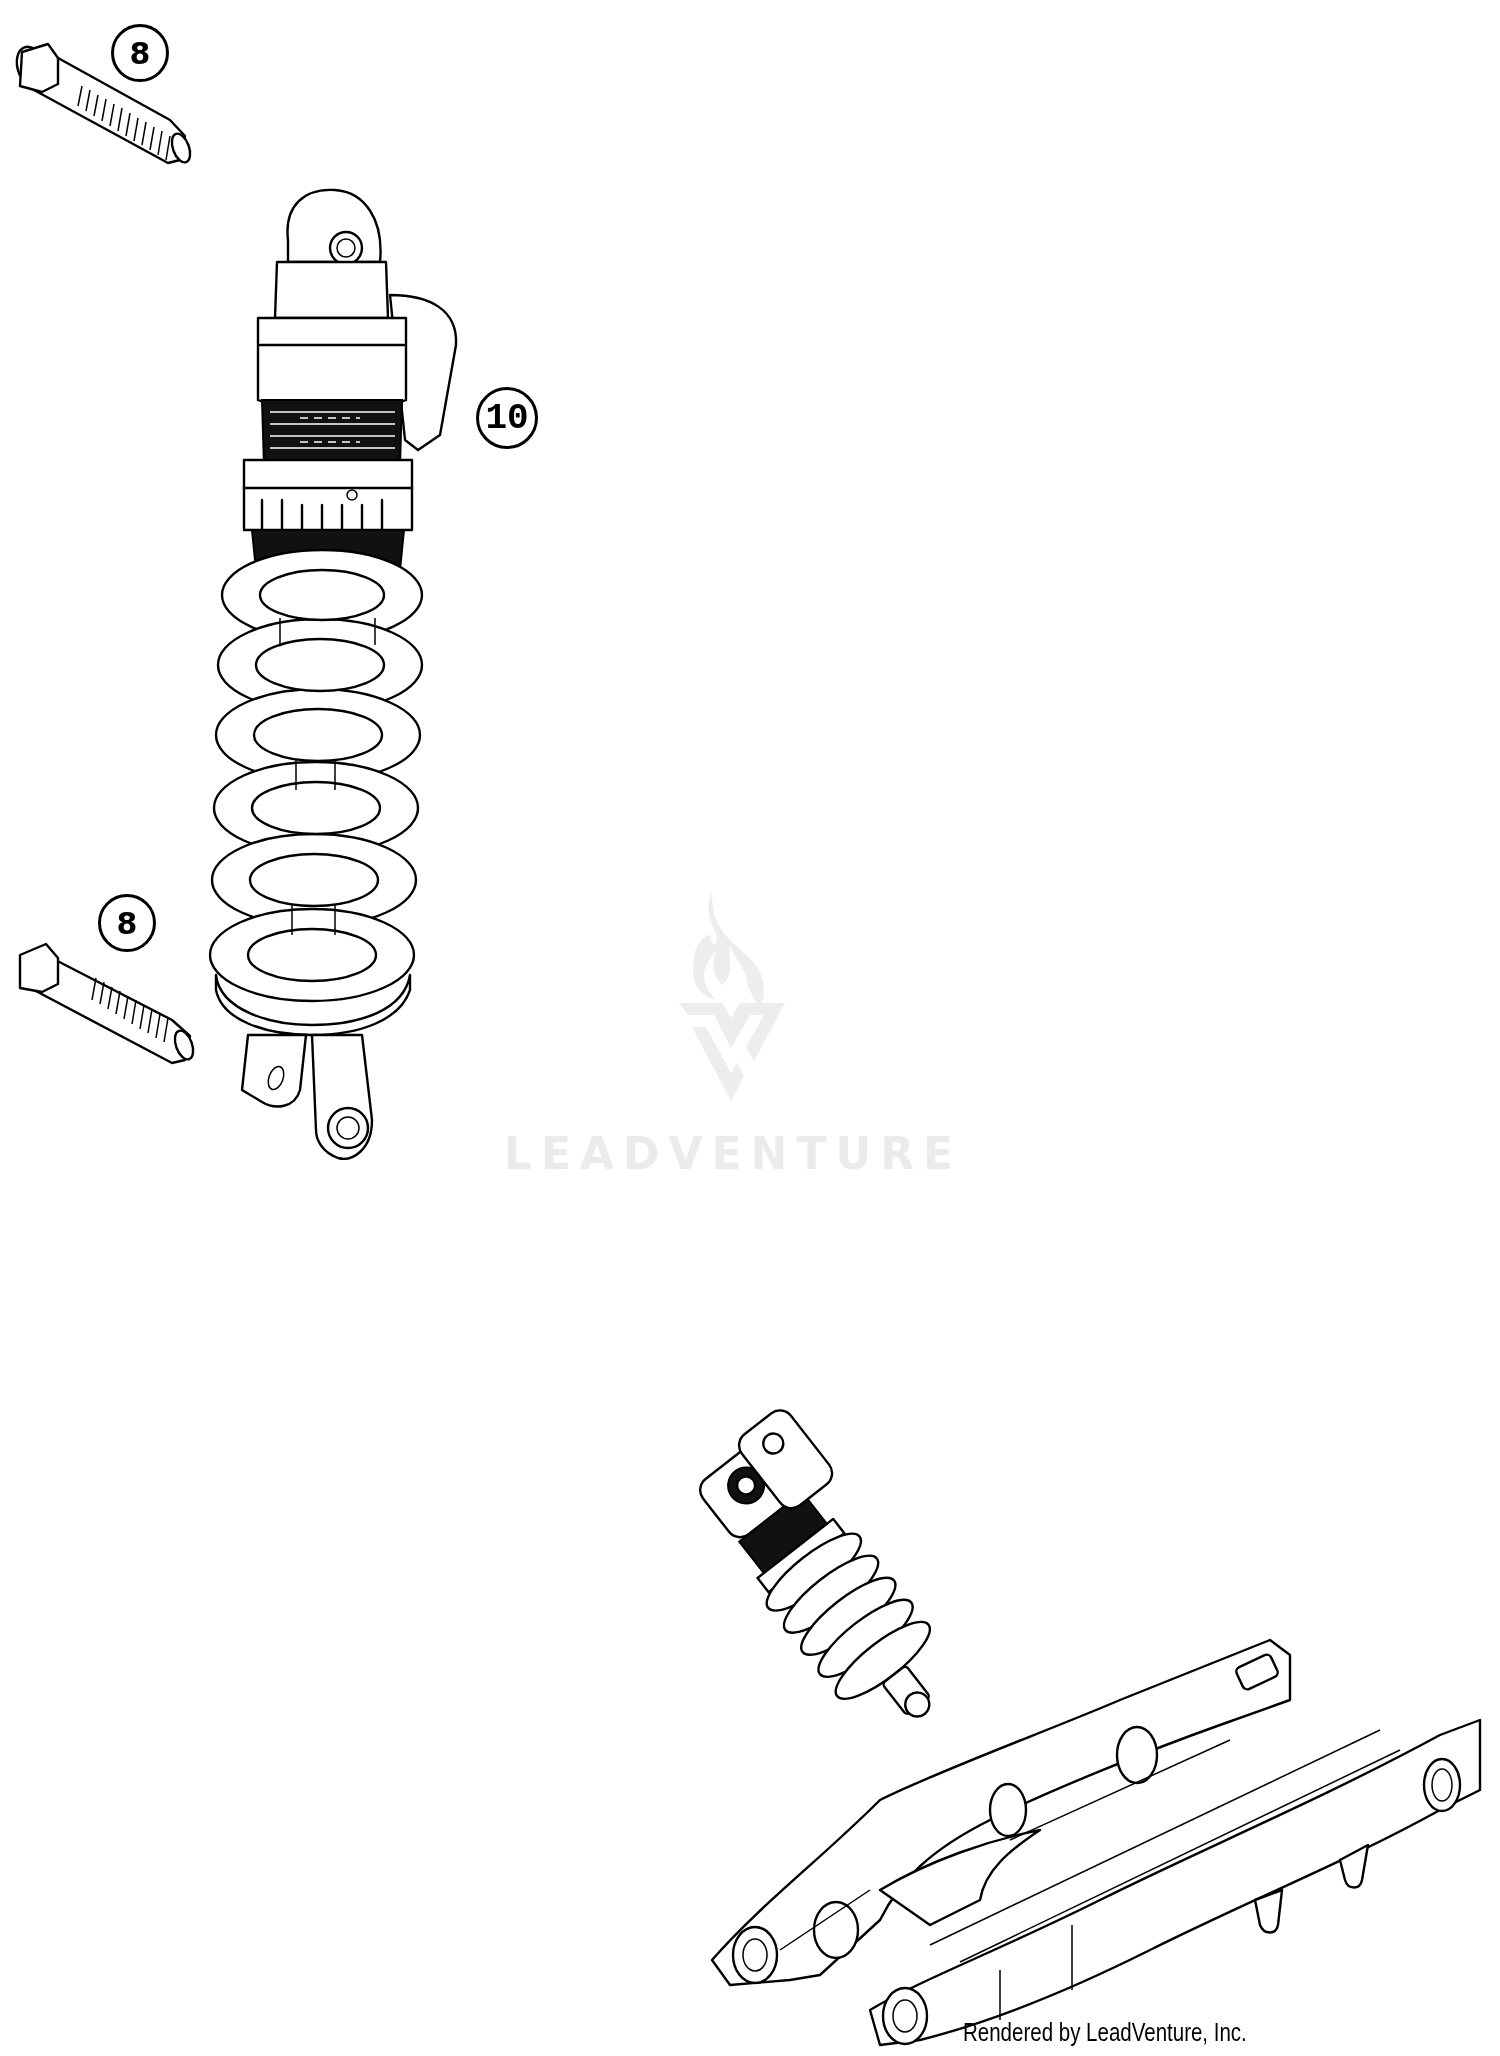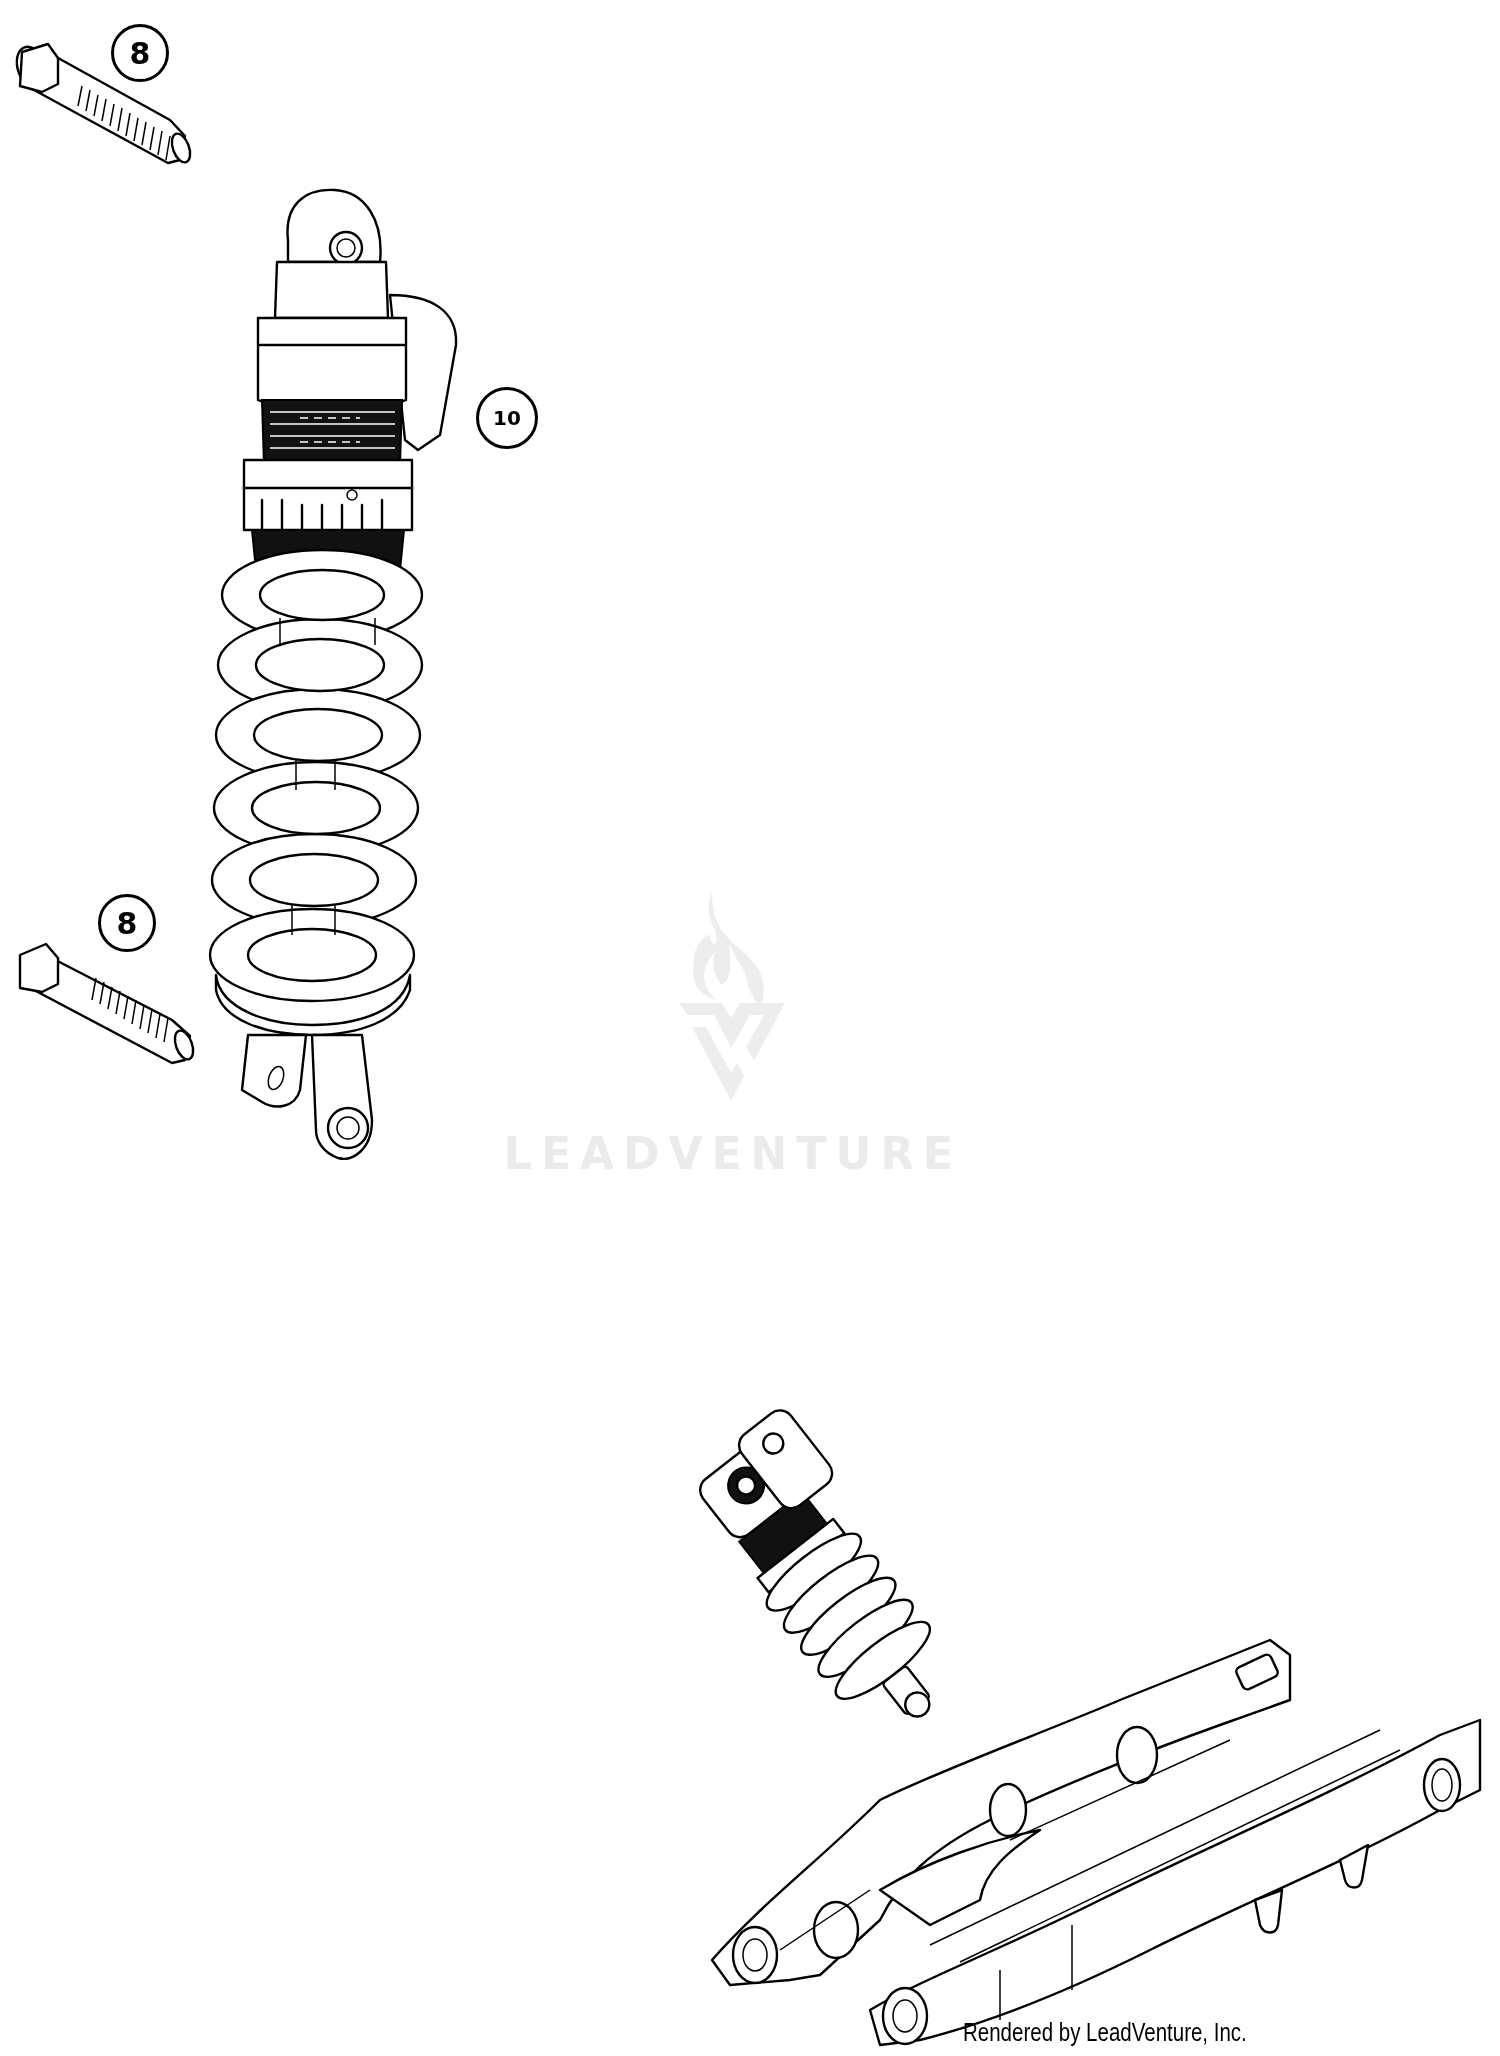--- a/index.html
+++ b/index.html
@@ -7,21 +7,21 @@
          font-family:"Liberation Sans", sans-serif; }
   svg.art { position:absolute; left:0; top:0; }
   .ln { fill:none; stroke:#000; stroke-width:2.4; stroke-linejoin:round; stroke-linecap:round; }
   .lnw { fill:#fff; stroke:#000; stroke-width:2.4; stroke-linejoin:round; }
   .thin { fill:none; stroke:#000; stroke-width:1.5; }
   .dark { fill:#111; stroke:#000; stroke-width:2; }
   .callout { position:absolute; width:58px; height:58px; margin-left:-29px; margin-top:-29px;
              border:3px solid #000; border-radius:50%; background:#fff; box-sizing:border-box;
              display:flex; align-items:center; justify-content:center;
              font-family:"DejaVu Sans", sans-serif; font-weight:bold; font-size:30px; color:#000; }
-  .callout.wide { width:62px; height:62px; margin-left:-31px; margin-top:-31px; font-size:20px; }
+  .callout.wide { width:62px; height:62px; margin-left:-31px; margin-top:-31px; font-size:36px;font-family:Liberation Mono, monospace; }
   .wm-text { position:absolute; left:493px; top:1128px; width:480px; text-align:center;
              font-family:"DejaVu Sans", sans-serif; font-size:44px; letter-spacing:9px;
              color:#ebebeb; font-weight:bold; }
   .footer { position:absolute; left:963px; top:2018px; font-family:"Liberation Sans Narrow","Liberation Sans", sans-serif;
             font-size:25px; color:#000; transform:scaleX(0.82); transform-origin:left top; white-space:nowrap; }
 </style>
 </head>
 <body>
 
 <svg class="art" width="1500" height="2056" viewBox="0 0 1500 2056">

